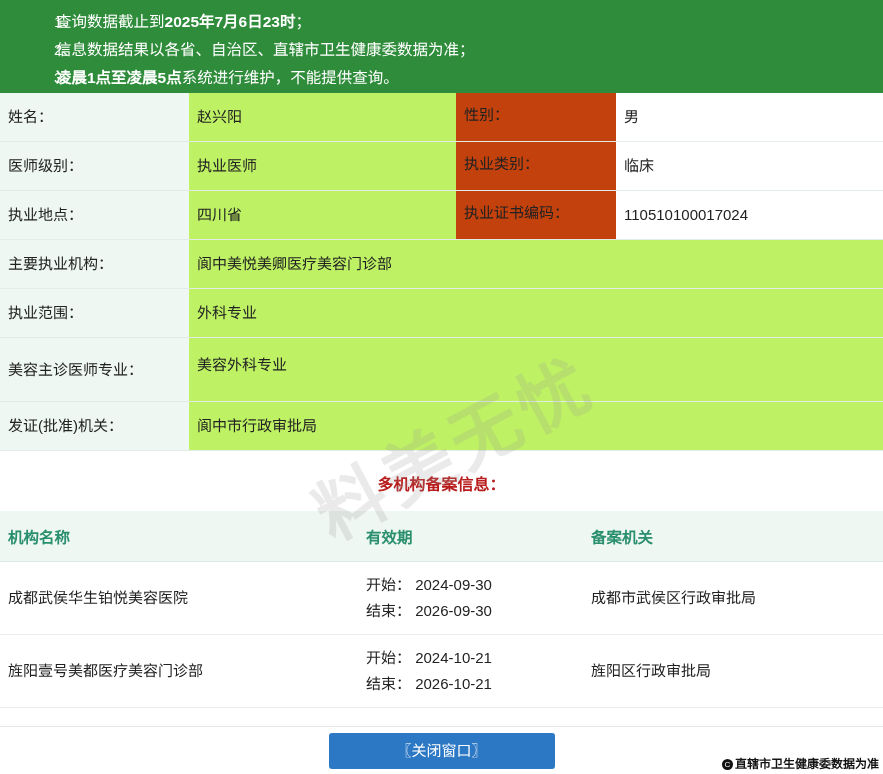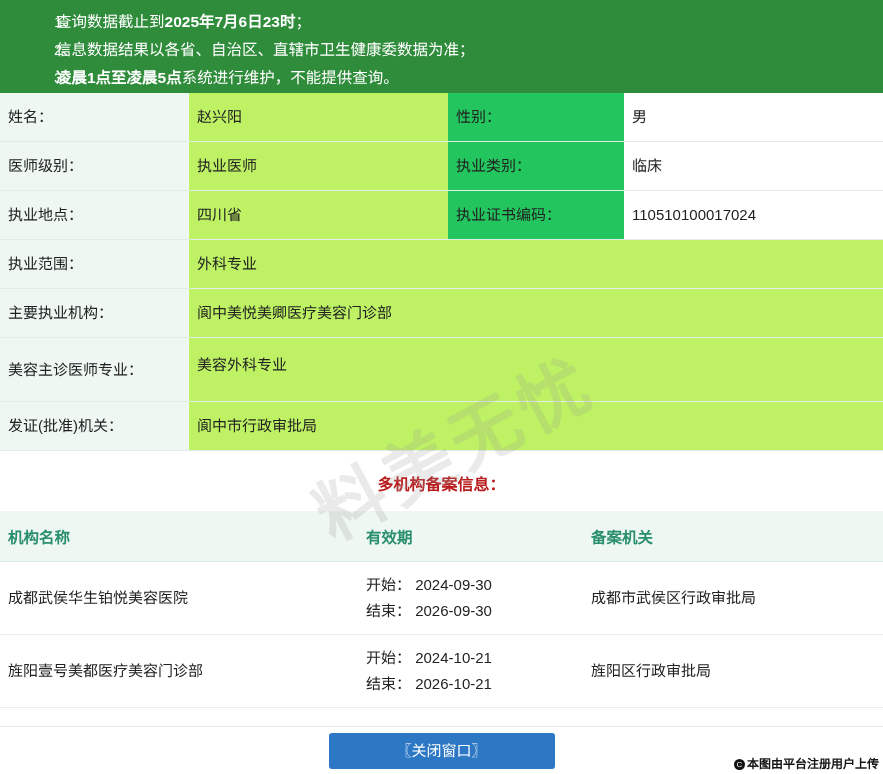--- a/index.html
+++ b/index.html
@@ -59,21 +59,21 @@
     font-size: 15px;
     color: #222;
     vertical-align: middle;
     line-height: 22px;
   }
   .lbl {
     background: #eef7f1;
     width: 189px;
   }
   .val { background: #bef264; }
-  .lbl2 { background: #22c55e; width: 176px; }
+  .lbl2 { background: #c2410c; width: 160px; font-family: Liberation Mono, monospace; }
   .val2 { background: #ffffff; }
 
   tr.r0 td { height: 47px; }
 
   
   .watermark {
     position: absolute;
     left: 300px;
     top: 300px;
     font-size: 70px;
@@ -225,26 +225,26 @@
           <td class="lbl2">执业类别：</td>
           <td class="val2">临床</td>
         </tr>
         <tr class="r0">
           <td class="lbl">执业地点：</td>
           <td class="val">四川省</td>
           <td class="lbl2">执业证书编码：</td>
           <td class="val2">110510100017024</td>
         </tr>
         <tr class="r0">
+          <td class="lbl">主要执业机构：</td>
+          <td class="val" colspan="3">阆中美悦美卿医疗美容门诊部</td>
+        </tr>
+        <tr class="r0">
           <td class="lbl">执业范围：</td>
           <td class="val" colspan="3">外科专业</td>
-        </tr>
-        <tr class="r0">
-          <td class="lbl">主要执业机构：</td>
-          <td class="val" colspan="3">阆中美悦美卿医疗美容门诊部</td>
         </tr>
         <tr>
           <td class="lbl" style="height:64px">美容主诊医师专业：</td>
           <td class="val" colspan="3" style="vertical-align:top;padding-top:16px">美容外科专业</td>
         </tr>
         <tr class="r0">
           <td class="lbl">发证(批准)机关：</td>
           <td class="val" colspan="3">阆中市行政审批局</td>
         </tr>
       </tbody>
@@ -277,16 +277,16 @@
           </td>
           <td class="col-org">旌阳区行政审批局</td>
         </tr>
       </tbody>
     </table>
 
   </div>
 
   <div class="footer">
     <button class="close-btn">〖关闭窗口〗</button>
-    <div class="credit"><span class="dot">C</span><span>本图由平台注册用户上传</span></div>
+    <div class="credit"><span class="dot">C</span><span>直辖市卫生健康委数据为准</span></div>
   </div>
 
 </div>
 
 </body></html>

